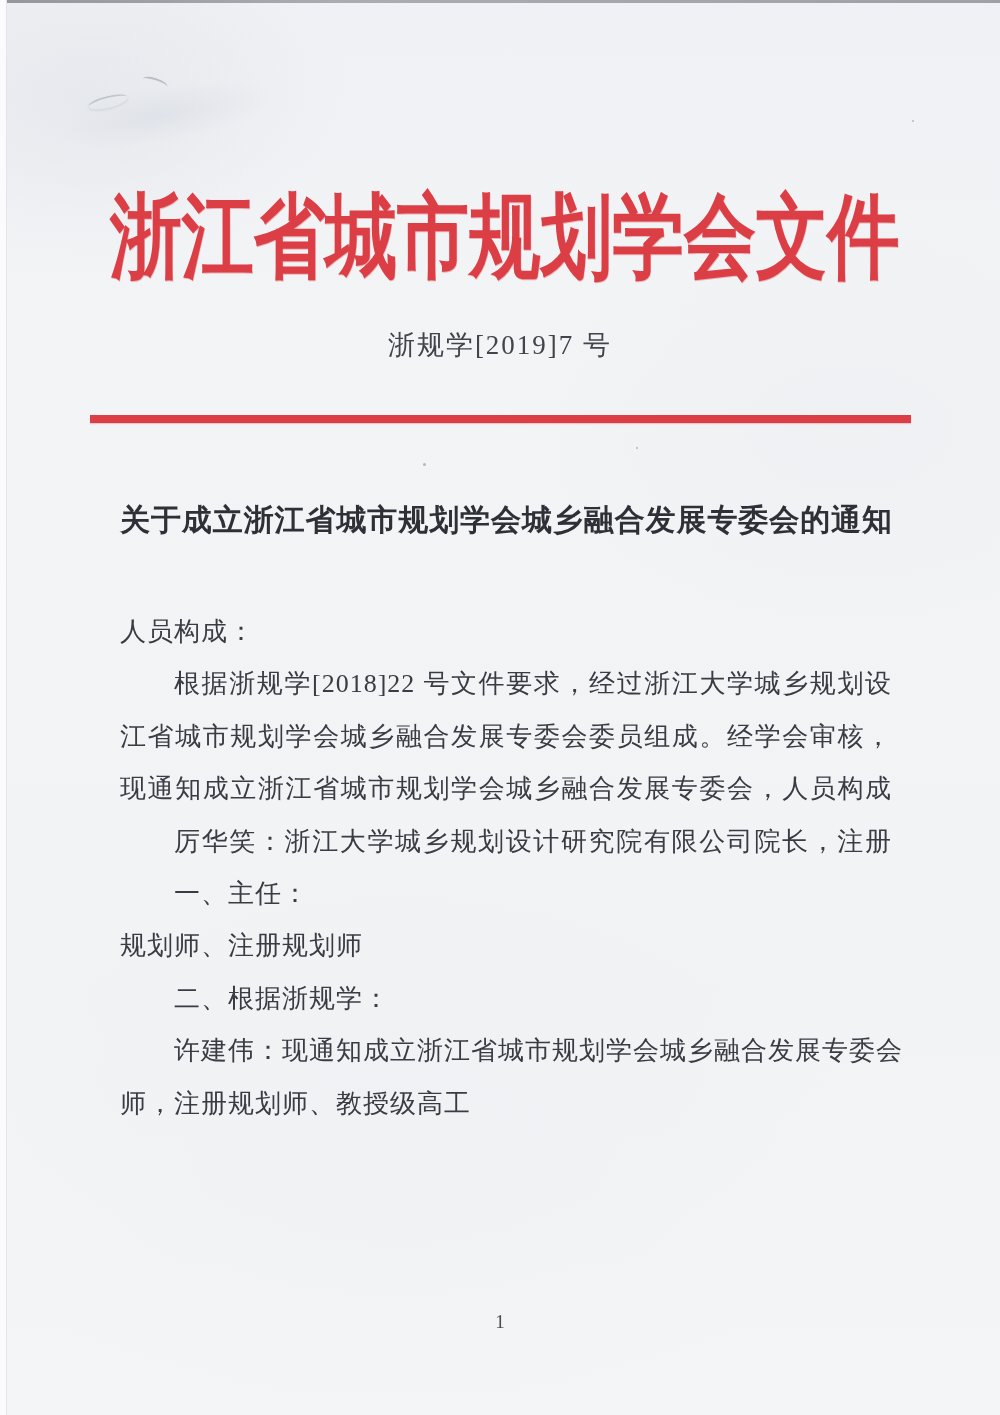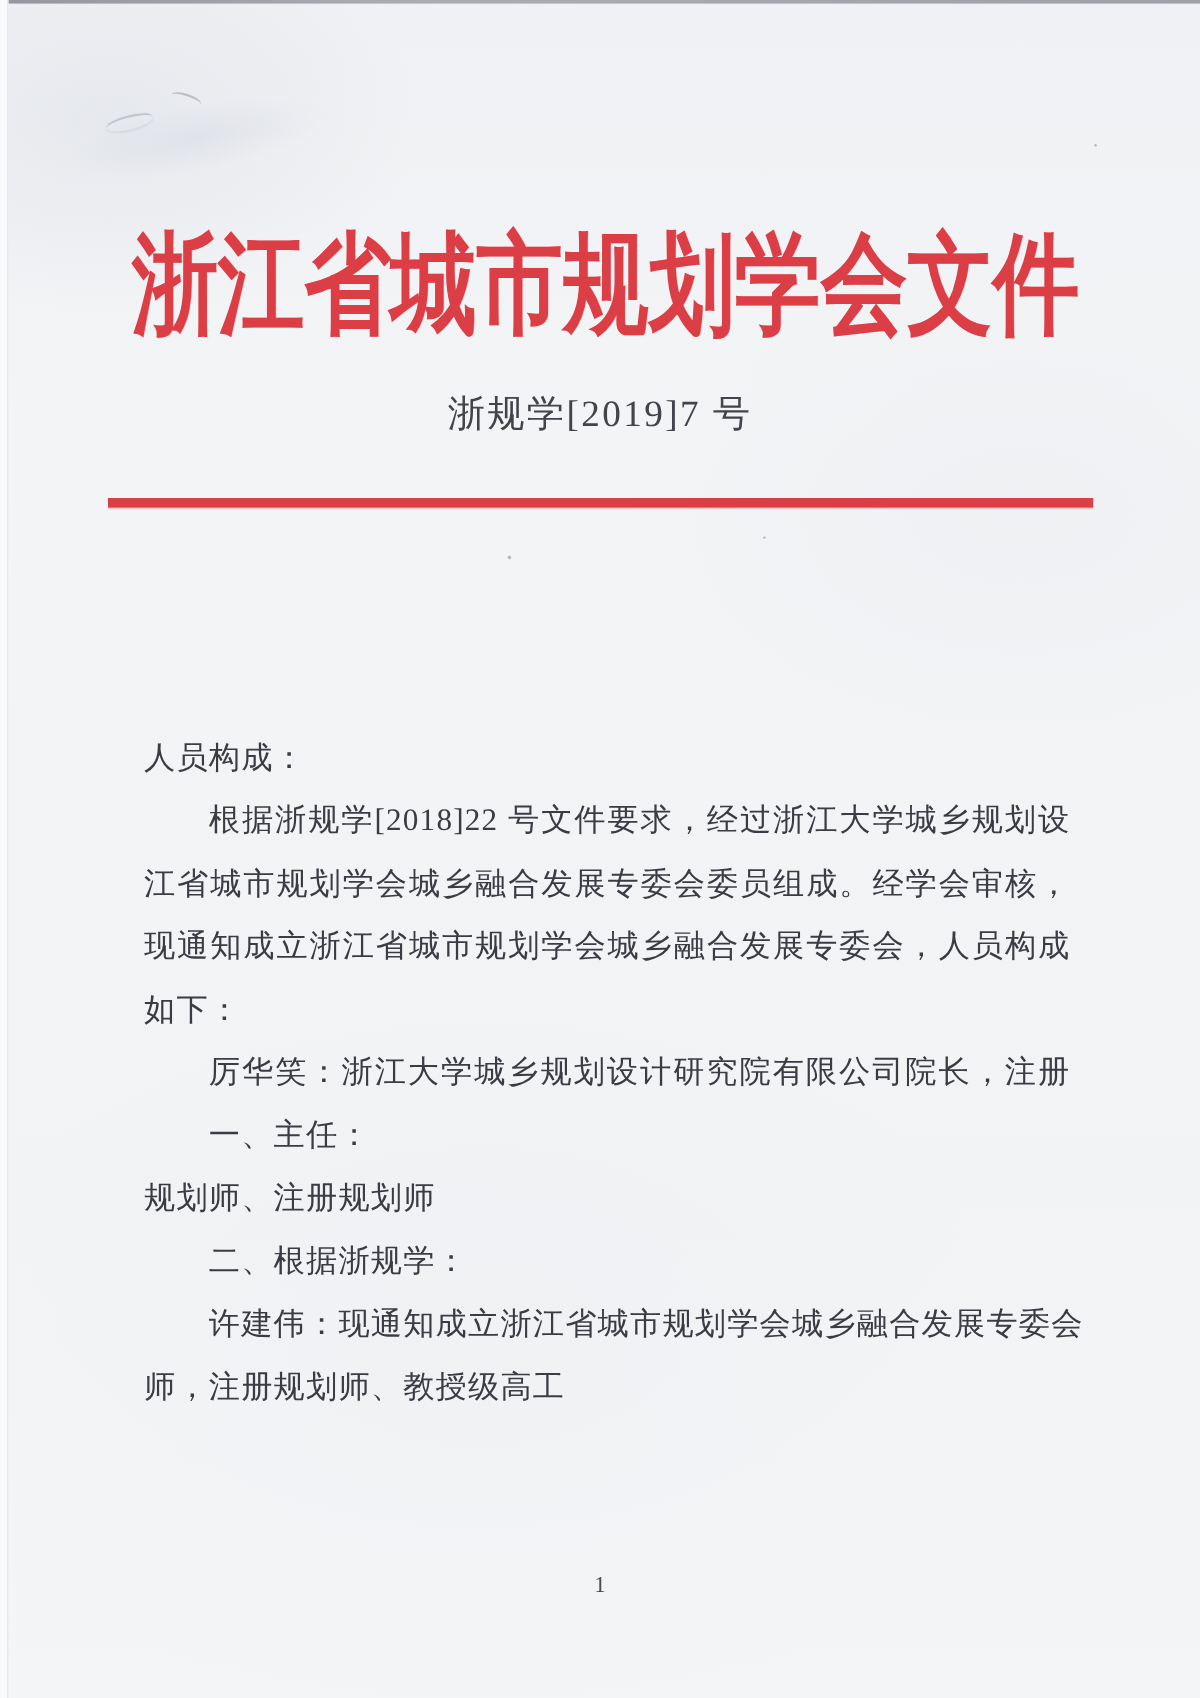--- a/index.html
+++ b/index.html
@@ -67,21 +67,21 @@
     font-weight: bold;
     color: var(--accent-red);
     transform: scaleX(0.78);
     transform-origin: 50% 50%;
     white-space: nowrap;
     text-shadow: 0.5px 0.5px 0 rgba(220,62,70,0.35);
   }
   .doc-number {
     position: absolute; top: 328px; left: 0; width: 100%;
     text-align: center;
-    font-size: 31px; line-height: 34px;
+    font-size: 27px; line-height: 34px;
     color: #43434b;
     letter-spacing: 2px;
   }
   .red-rule {
     position: absolute; top: 415px; left: 90px;
     width: 821px; height: 8px;
     background: var(--accent-red);
     box-shadow: 0 1px 1px rgba(220,62,70,0.25);
   }
   .subject-title {
@@ -131,27 +131,27 @@
   <div class="speck speck-1"></div>
   <div class="speck speck-2"></div>
   <div class="speck speck-3"></div>
 
   <div class="letterhead">浙江省城市规划学会文件</div>
 
   <div class="doc-number">浙规学[2019]7 号</div>
 
   <div class="red-rule"></div>
 
+  <div class="subject-title">关于成立浙江省城市规划学会城乡融合发展专委会的通知</div>
 
   <div class="doc-body">
       <div class="line">人员构成：</div>
       <div class="line indent justify">根据浙规学[2018]22 号文件要求，经过浙江大学城乡规划设</div>
       <div class="line justify">江省城市规划学会城乡融合发展专委会委员组成。经学会审核，</div>
       <div class="line justify">现通知成立浙江省城市规划学会城乡融合发展专委会，人员构成</div>
-      <div class="line">如下：</div>
       <div class="line indent justify">厉华笑：浙江大学城乡规划设计研究院有限公司院长，注册</div>
       <div class="line indent">一、主任：</div>
       <div class="line">规划师、注册规划师</div>
       <div class="line indent">二、根据浙规学：</div>
       <div class="line indent justify">许建伟：现通知成立浙江省城市规划学会城乡融合发展专委会</div>
       <div class="line">师，注册规划师、教授级高工</div>
     </div>
 
   <div class="page-number">1</div>
 

